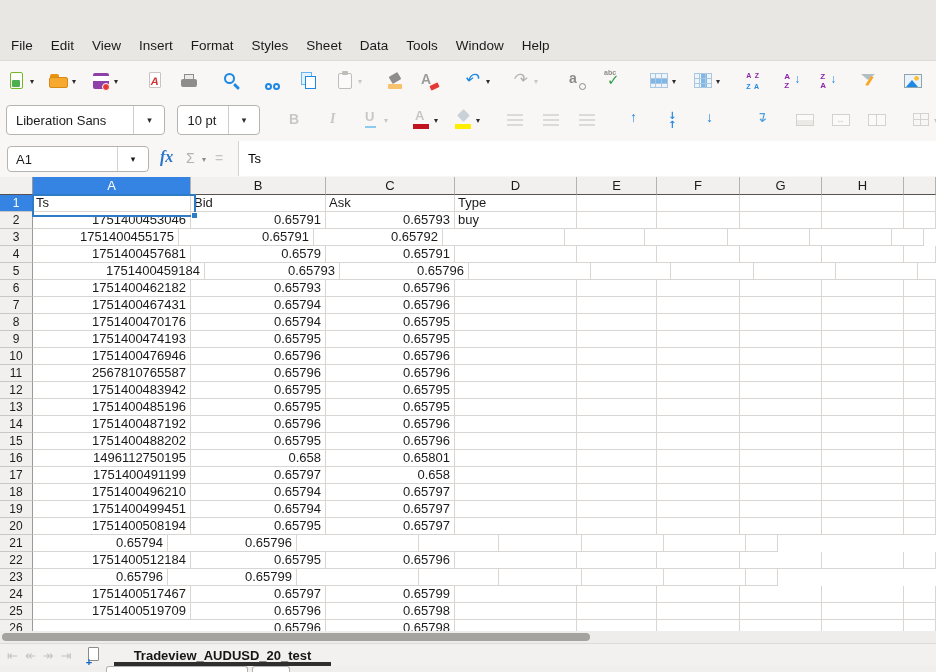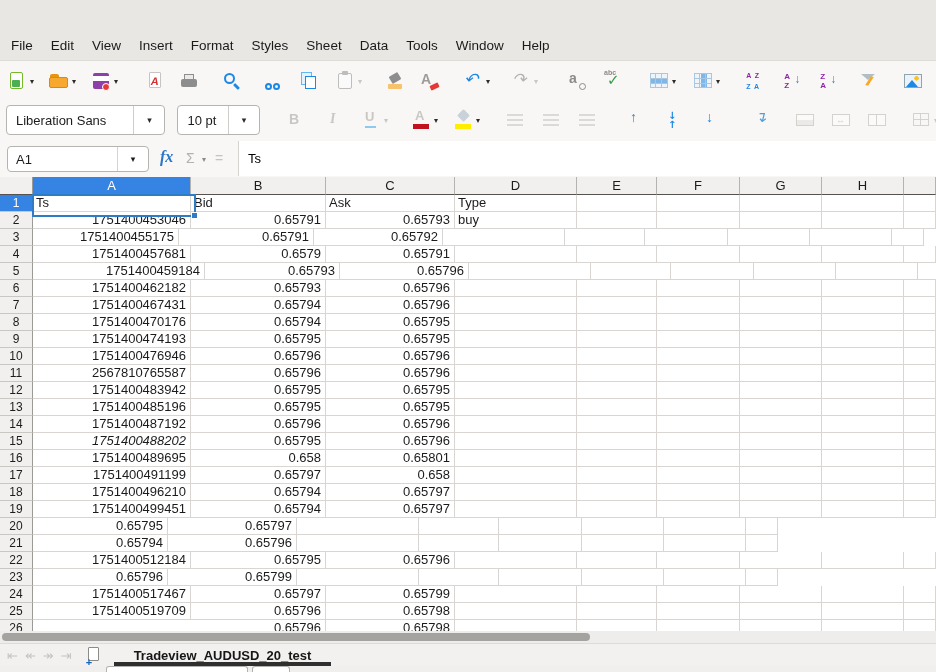--- a/index.html
+++ b/index.html
@@ -483,33 +483,33 @@
         <div class="gc tr" style="width: 129px;">0.65796</div>
         <div class="gc tl" style="width: 122px;"></div>
         <div class="gc tl" style="width: 80px;"></div>
         <div class="gc tl" style="width: 83px;"></div>
         <div class="gc tl" style="width: 82px;"></div>
         <div class="gc tl" style="width: 82px;"></div>
         <div class="gc tl" style="width: 32px;"></div>
       </div>
       <div class="grow">
         <div class="rhc">15</div>
-        <div class="gc tr" style="width: 158px; font-style: italic;">1751400488202</div>
+        <div class="gc tr" style="width: 158px;">1751400488202</div>
         <div class="gc tr" style="width: 135px;">0.65795</div>
         <div class="gc tr" style="width: 129px;">0.65796</div>
         <div class="gc tl" style="width: 122px;"></div>
         <div class="gc tl" style="width: 80px;"></div>
         <div class="gc tl" style="width: 83px;"></div>
         <div class="gc tl" style="width: 82px;"></div>
         <div class="gc tl" style="width: 82px;"></div>
         <div class="gc tl" style="width: 32px;"></div>
       </div>
       <div class="grow">
         <div class="rhc">16</div>
-        <div class="gc tr" style="width: 158px;">1751400489695</div>
+        <div class="gc tr" style="width: 158px;">1496112750195</div>
         <div class="gc tr" style="width: 135px;">0.658</div>
         <div class="gc tr" style="width: 129px;">0.65801</div>
         <div class="gc tl" style="width: 122px;"></div>
         <div class="gc tl" style="width: 80px;"></div>
         <div class="gc tl" style="width: 83px;"></div>
         <div class="gc tl" style="width: 82px;"></div>
         <div class="gc tl" style="width: 82px;"></div>
         <div class="gc tl" style="width: 32px;"></div>
       </div>
       <div class="grow">
@@ -543,20 +543,21 @@
         <div class="gc tr" style="width: 129px;">0.65797</div>
         <div class="gc tl" style="width: 122px;"></div>
         <div class="gc tl" style="width: 80px;"></div>
         <div class="gc tl" style="width: 83px;"></div>
         <div class="gc tl" style="width: 82px;"></div>
         <div class="gc tl" style="width: 82px;"></div>
         <div class="gc tl" style="width: 32px;"></div>
       </div>
       <div class="grow">
         <div class="rhc">20</div>
+        <div class="gc tr" style="width: 158px;">1751400508194</div>
         <div class="gc tr" style="width: 135px;">0.65795</div>
         <div class="gc tr" style="width: 129px;">0.65797</div>
         <div class="gc tl" style="width: 122px;"></div>
         <div class="gc tl" style="width: 80px;"></div>
         <div class="gc tl" style="width: 83px;"></div>
         <div class="gc tl" style="width: 82px;"></div>
         <div class="gc tl" style="width: 82px;"></div>
         <div class="gc tl" style="width: 32px;"></div>
       </div>
       <div class="grow">

